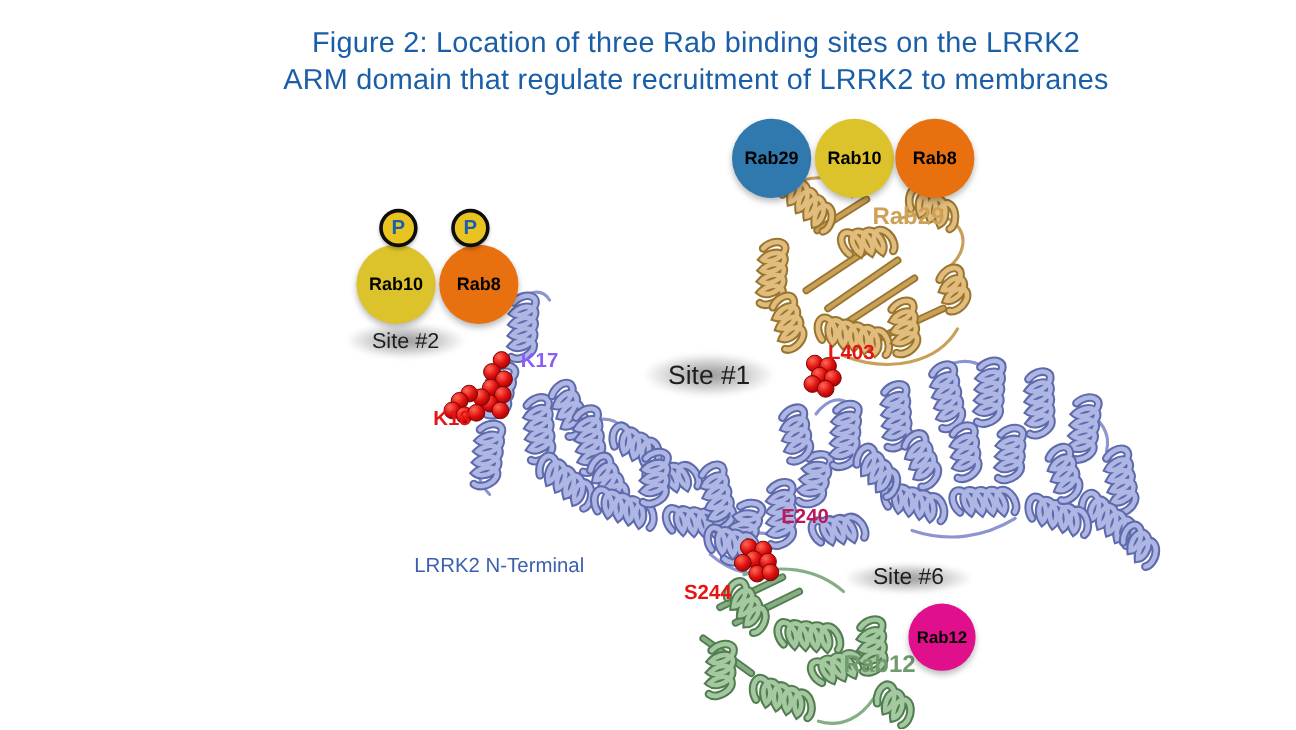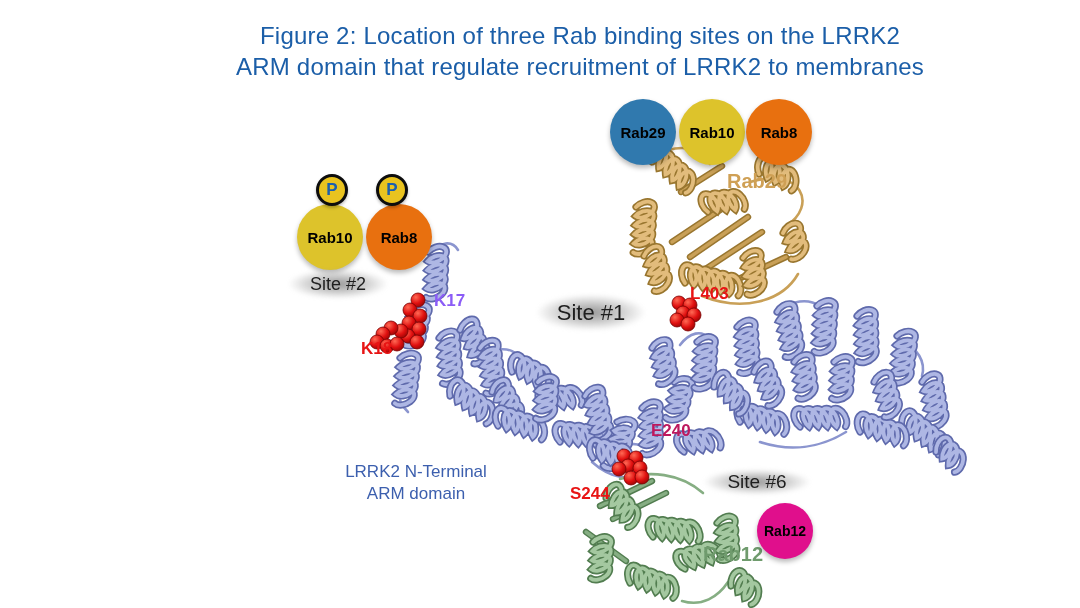--- a/index.html
+++ b/index.html
@@ -376,20 +376,19 @@
   <div class="residue" style="left: 394px; top: 291px; color: #8b5cf6;">K17</div>
   <div class="residue" style="left: 321px; top: 339px; color: rgb(232, 20, 20);">K18</div>
   <div class="residue" style="left: 650px; top: 284px; color: rgb(232, 20, 20);">L403</div>
   <div class="residue" style="left: 611px; top: 421px; color: #be185d;">E240</div>
   <div class="residue" style="left: 530px; top: 484px; color: rgb(232, 20, 20);">S244</div>
 
   <div class="struct-label" style="left: 687px; top: 170px; color: rgb(207, 160, 85);">Rab29</div>
   <div class="struct-label" style="left: 663px; top: 543px; color: rgb(111, 155, 109);">Rab12</div>
   <div class="arm-label" style="color: rgb(60, 95, 174);">
     <div>LRRK2 N-Terminal</div>
-    <div>ARM domain</div>
   </div>
 
   <div class="rab-circle small" style="left: 717px; top: 503px; background: rgb(224, 15, 140);">
     <span>Rab12</span>
   </div>
 
 </div>
 
 </body></html>

